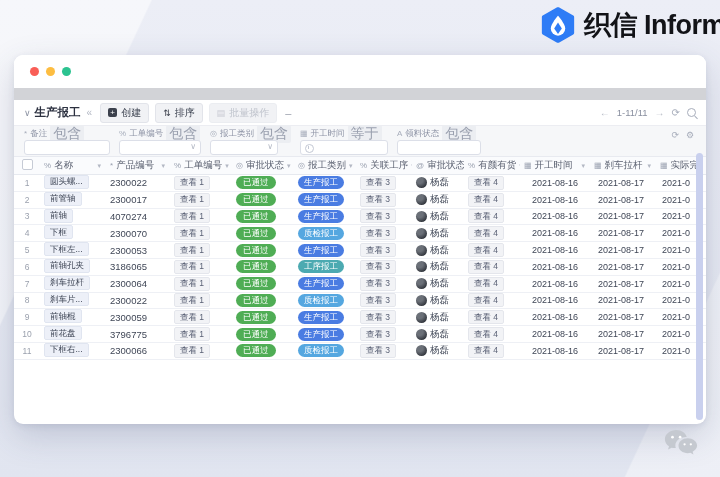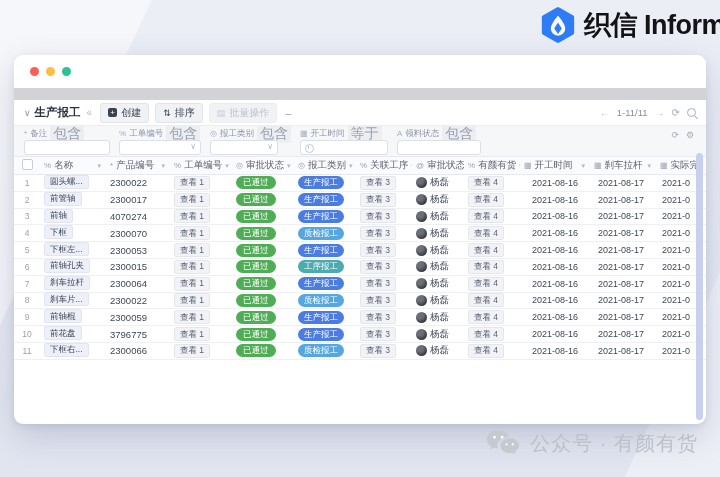--- a/index.html
+++ b/index.html
@@ -368,21 +368,21 @@
     </div>
     <div class="td"><span class="pill view-pill">查看 4</span></div>
     <div class="td td-date">2021-08-16</div>
     <div class="td td-date">2021-08-17</div>
     <div class="td td-date">2021-0</div>
   </div>
 
   <div class="tr">
     <div class="td td-num">6</div>
     <div class="td"><span class="pill name-pill">前轴孔夹</span></div>
-    <div class="td">2300015</div>
+    <div class="td">3186065</div>
     <div class="td"><span class="pill view-pill">查看 1</span></div>
     <div class="td"><span class="pill status-pill">已通过</span></div>
     <div class="td"><span class="pill cat-pill cat-process">工序报工</span></div>
     <div class="td"><span class="pill view-pill">查看 3</span></div>
     <div class="td td-person">
       <span class="avatar"></span>
       <span>杨磊</span>
     </div>
     <div class="td"><span class="pill view-pill">查看 4</span></div>
     <div class="td td-date">2021-08-16</div>
@@ -487,14 +487,13 @@
 
 <div class="watermark">
   <svg width="34" height="28" viewBox="0 0 38 31">
     <path d="M14 1 C6.8 1 1 5.6 1 11.3 c0 3.2 1.8 6 4.6 7.9 l-1.1 3.6 4-2.1 c1.1 .3 2.3 .5 3.5 .5 .4 0 .8 0 1.2 -.1 -.3 -.9 -.5 -1.9 -.5 -2.9 0 -5.3 5.1 -9.5 11.4 -9.5 .4 0 .9 0 1.3 .1 C24.2 4.3 19.6 1 14 1 Z" fill="#c5c9d0"></path>
     <circle cx="9.5" cy="9" r="1.5" fill="#ffffff"></circle>
     <circle cx="18" cy="9" r="1.5" fill="#ffffff"></circle>
     <path d="M37 18.6 c0 -4.6 -4.7 -8.3 -10.4 -8.3 -5.7 0 -10.4 3.7 -10.4 8.3 0 4.6 4.7 8.3 10.4 8.3 1 0 2 -.1 2.9 -.4 l3.4 1.8 -.9 -3 C34.4 23.8 37 21.4 37 18.6 Z" fill="#c5c9d0"></path>
     <circle cx="23" cy="17" r="1.3" fill="#ffffff"></circle>
     <circle cx="30" cy="17" r="1.3" fill="#ffffff"></circle>
   </svg>
-  <span>公众号 · 有颜有货</span>
 </div>
 
 </body></html>

